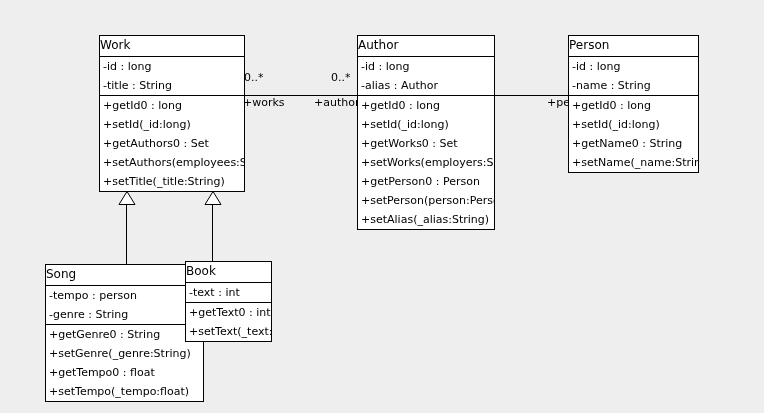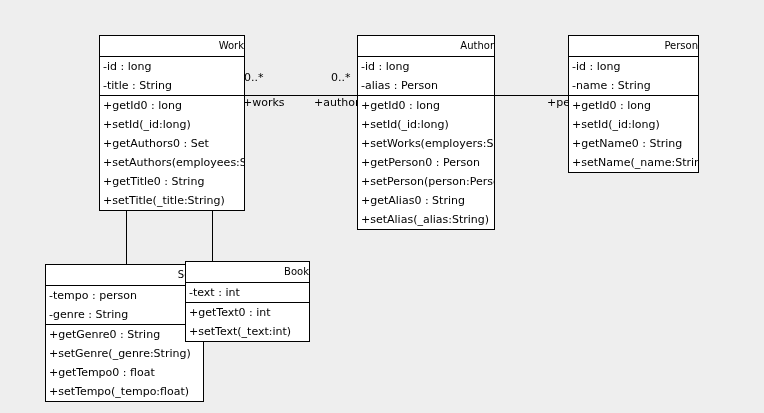--- a/index.html
+++ b/index.html
@@ -20,22 +20,22 @@
     height: 413px;
   }
   .uml-class {
     position: absolute;
     box-sizing: border-box;
     border: 1px solid #000000;
     background: #ffffff;
     z-index: 5;
   }
   .class-title {
-    text-align: right;
-    font-size: 10px;
+    text-align: left;
+    font-size: 12px;
     line-height: 19px;
     height: 20px;
     color: #000000;
     border-bottom: 1px solid #000000;
     white-space: nowrap;
     overflow: hidden;
   }
   .compartment {
     border-bottom: 1px solid #000000;
   }
@@ -107,38 +107,37 @@
     <div class="class-title">Work</div>
     <div class="compartment">
       <div class="member">-id : long</div>
       <div class="member">-title : String</div>
     </div>
     <div class="compartment">
       <div class="member">+getId0 : long</div>
       <div class="member">+setId(_id:long)</div>
       <div class="member">+getAuthors0 : Set</div>
       <div class="member">+setAuthors(employees:Set)</div>
-      <div class="member">+getTitle0 : String</div>
       <div class="member">+setTitle(_title:String)</div>
     </div>
   </div>
 
   <div class="uml-class" style="left:357px; top:35px; width:138px;">
     <div class="class-title">Author</div>
     <div class="compartment">
       <div class="member">-id : long</div>
-      <div class="member">-alias : Person</div>
+      <div class="member">-alias : Author</div>
     </div>
     <div class="compartment">
       <div class="member">+getId0 : long</div>
       <div class="member">+setId(_id:long)</div>
+      <div class="member">+getWorks0 : Set</div>
       <div class="member">+setWorks(employers:Set)</div>
       <div class="member">+getPerson0 : Person</div>
       <div class="member">+setPerson(person:Person)</div>
-      <div class="member">+getAlias0 : String</div>
       <div class="member">+setAlias(_alias:String)</div>
     </div>
   </div>
 
   <div class="uml-class" style="left:568px; top:35px; width:131px;">
     <div class="class-title">Person</div>
     <div class="compartment">
       <div class="member">-id : long</div>
       <div class="member">-name : String</div>
     </div>
@@ -157,21 +156,21 @@
       <div class="member">-genre : String</div>
     </div>
     <div class="compartment">
       <div class="member">+getGenre0 : String</div>
       <div class="member">+setGenre(_genre:String)</div>
       <div class="member">+getTempo0 : float</div>
       <div class="member">+setTempo(_tempo:float)</div>
     </div>
   </div>
 
-  <div class="uml-class" style="left:185px; top:261px; width:125px;">
+  <div class="uml-class" style="left:185px; top:261px; width:87px;">
     <div class="class-title">Book</div>
     <div class="compartment">
       <div class="member">-text : int</div>
     </div>
     <div class="compartment">
       <div class="member">+getText0 : int</div>
       <div class="member">+setText(_text:int)</div>
     </div>
   </div>
 

